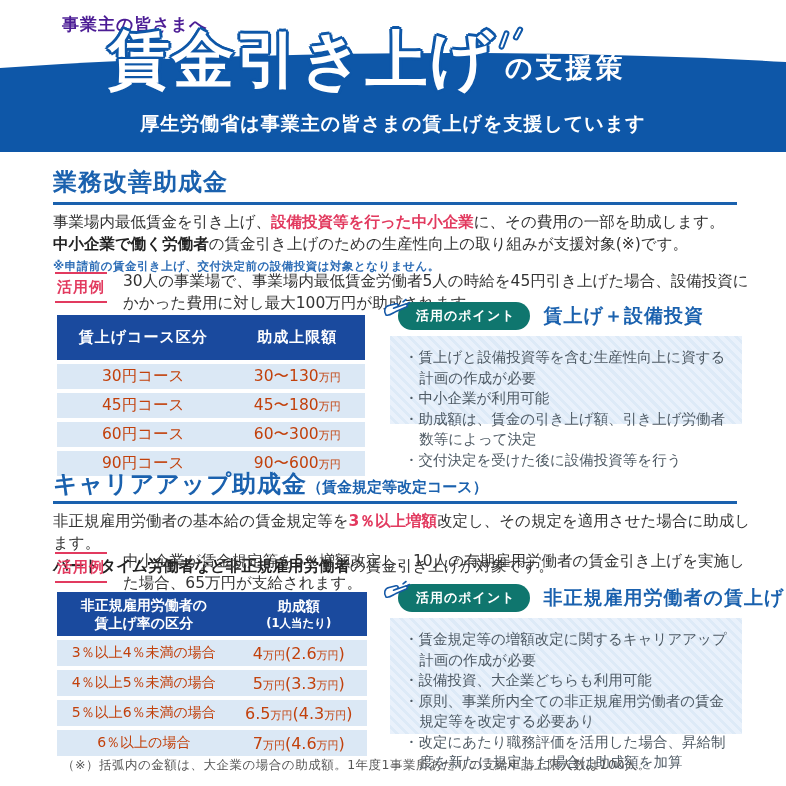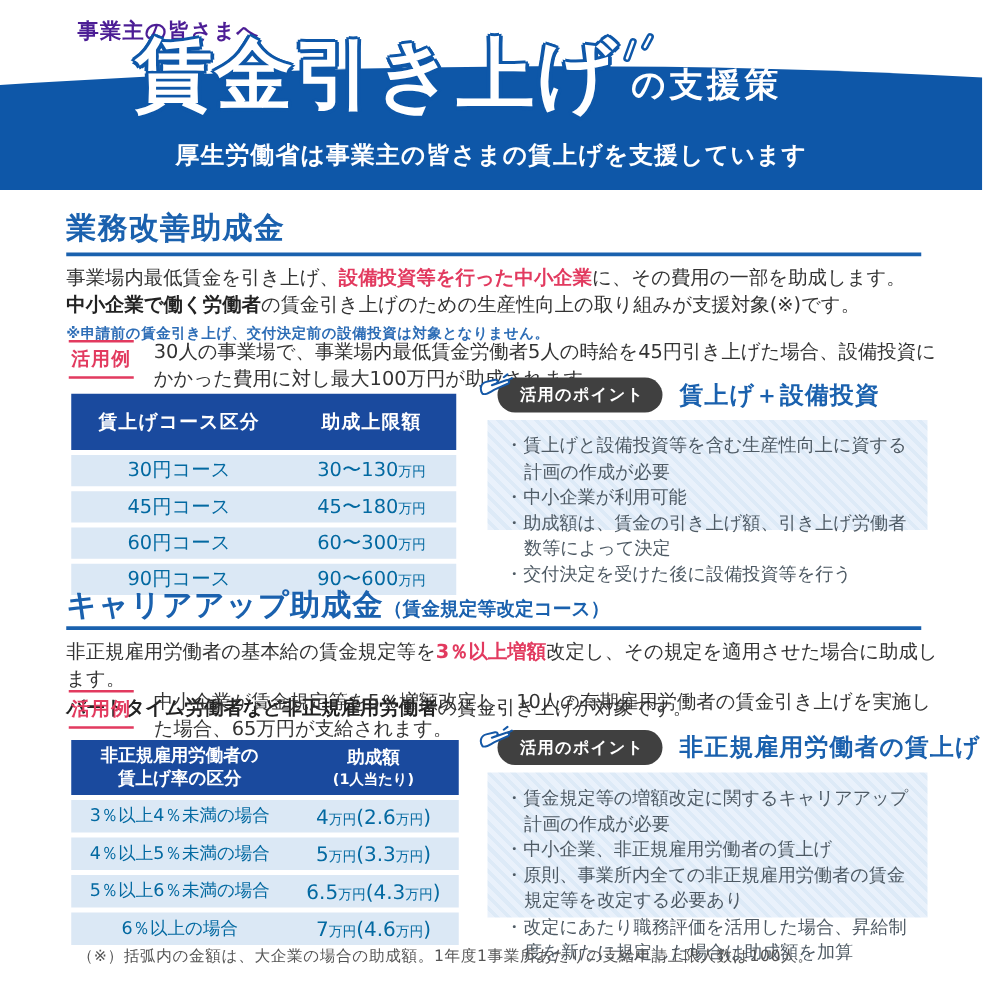--- a/index.html
+++ b/index.html
@@ -37,33 +37,33 @@
   
   .example-row { position:absolute; left:55px; display:flex; gap:16px; align-items:flex-start; }
   .example-badge { flex:0 0 auto; color:#e23a5f; font-size:15px; font-weight:bold;
     border-top:2px solid #e23a5f; border-bottom:2px solid #e23a5f; padding:4px 2px; margin-top:2px; letter-spacing:1px; }
   .example-text { width:635px; font-size:15.5px; line-height:1.45; color:#333; }
   
   .stable { position:absolute; left:57px; width:308px; }
   .t-head { display:flex; background:#1a4a9e; color:#fff; font-weight:bold; text-align:center; }
   .t-head .c1 { flex:0 0 56%; } .t-head .c2 { flex:1; }
   .t1 .t-head { height:45px; align-items:center; font-size:15px; letter-spacing:1px; }
-  .t-row { display:flex; background:#dbe8f5; color:#0369a1; margin-top:4px; align-items:center; text-align:center; }
+  .t-row { display:flex; background:#dbe8f5; color:#c2410c; margin-top:4px; align-items:center; text-align:center; }
   .t-row .c1 { flex:0 0 56%; } .t-row .c2 { flex:1; }
   .t1 .t-row { height:25px; font-size:15.5px; }
   .unit { font-size:11px; }
   .t2 .t-head { height:44px; font-size:14px; line-height:1.3; flex-direction:row; }
   .t2 .t-head .col { display:flex; flex-direction:column; justify-content:center; }
   .t2 .t-head .sub { font-size:11.5px; font-weight:bold; }
   .t2 .t-row { height:26px; }
   .t2 .t-row .c1 { font-size:14px; }
   .t2 .t-row .c2 { font-size:16px; }
   
   .points-row { position:absolute; display:flex; align-items:center; gap:14px; }
-  .points-badge { position:relative; background:#404040; color:#fff; font-size:13px; font-weight:bold;
+  .points-badge { position:relative; background:#0f766e; color:#fff; font-size:13px; font-weight:bold;
     border-radius:14px; padding:5px 14px 5px 18px; letter-spacing:1px; }
   .hand { position:absolute; left:-16px; top:-4px; width:30px; height:26px; }
   .points-title { font-size:19px; font-weight:bold; color:#1a61ae; letter-spacing:1px; }
   .points-box { position:absolute; left:390px; width:352px; padding:11px 12px 11px 14px;
     background:repeating-linear-gradient(45deg,#e9f1fb 0 4px,#ddeaf7 4px 7px); }
   .points-box ul { list-style:none; }
   .points-box li { font-size:14.5px; line-height:1.42; color:#4e5a64; padding-left:1.05em; text-indent:-1.05em; }
   
   .footer-note { position:absolute; left:62px; top:757px; font-size:12.5px; color:#555; letter-spacing:0.5px; }
 </style>
@@ -199,21 +199,21 @@
           <path d="M24,1.5 L21,3.8 M27.5,4.5 L24.5,6.2" fill="none"></path>
         </g>
       </svg>
       <span>活用のポイント</span>
     </span>
     <span class="points-title">非正規雇用労働者の賃上げ</span>
   </div>
   <div class="points-box" style="top:618px; height:116px;">
     <ul>
       <li><span>・</span><span>賃金規定等の増額改定に関するキャリアアップ計画の作成が必要</span></li>
-      <li><span>・</span><span>中小企業、非正規雇用労働者の賃上げ</span></li>
+      <li><span>・</span><span>設備投資、大企業どちらも利用可能</span></li>
       <li><span>・</span><span>原則、事業所内全ての非正規雇用労働者の賃金規定等を改定する必要あり</span></li>
       <li><span>・</span><span>改定にあたり職務評価を活用した場合、昇給制度を新たに規定した場合は助成額を加算</span></li>
     </ul>
   </div>
 
   <div class="footer-note">（※）括弧内の金額は、大企業の場合の助成額。1年度1事業所あたりの支給申請上限人数は100人。</div>
 
 </div>
 
 </body></html>

